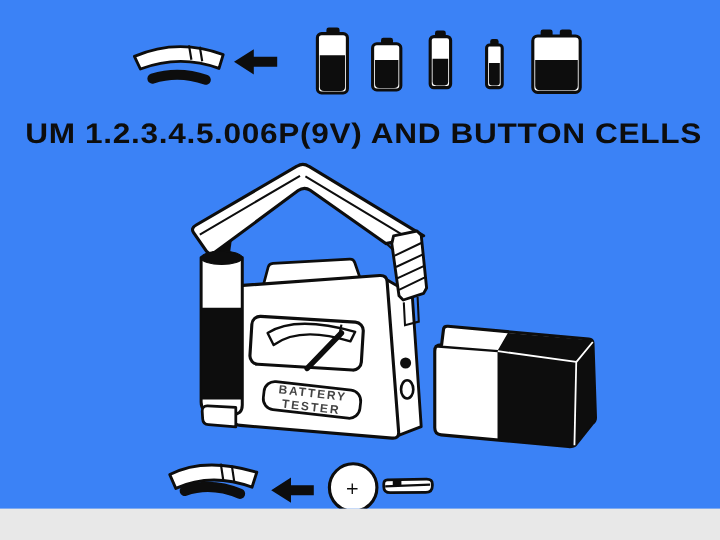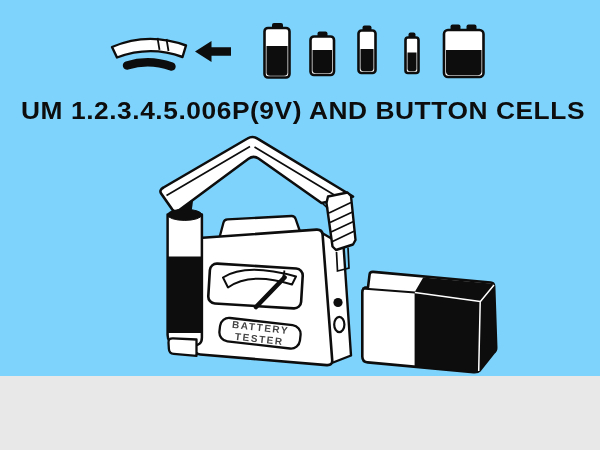--- a/index.html
+++ b/index.html
@@ -1,17 +1,17 @@
 <!DOCTYPE html>
 <html><head>
 <meta charset="utf-8">
 <style>
   html,body{margin:0;padding:0;background:#e8e8e8;}
   .stage{
-    position:relative;width:600px;height:376px;background:#7dd3fc;
+    position:relative;width:600px;height:424px;background:#3b82f6;
     font-family:"Liberation Sans","DejaVu Sans",sans-serif;overflow:hidden;
   }
   svg{position:absolute;left:0;top:0;display:block;}
   .ink{stroke:#0d0d0d;}
   .headline-text{
     font-family:"Liberation Sans","DejaVu Sans",sans-serif;
     font-weight:bold;font-size:23.5px;letter-spacing:.5px;fill:#0d0d0d;
   }
   .stencil{
     font-family:"Liberation Sans","DejaVu Sans",sans-serif;

